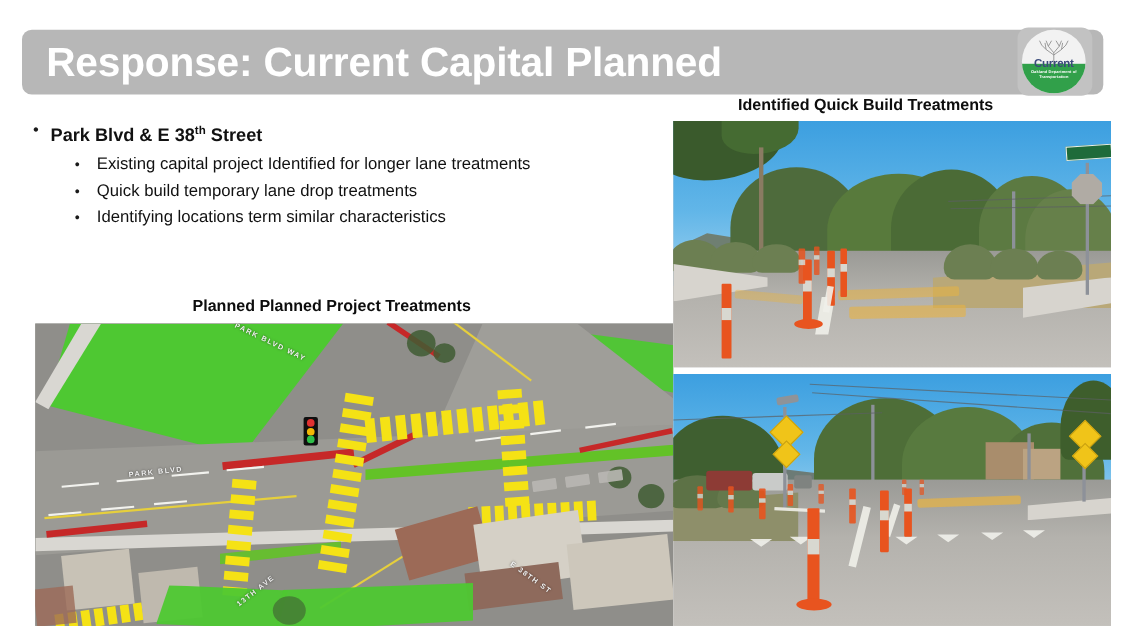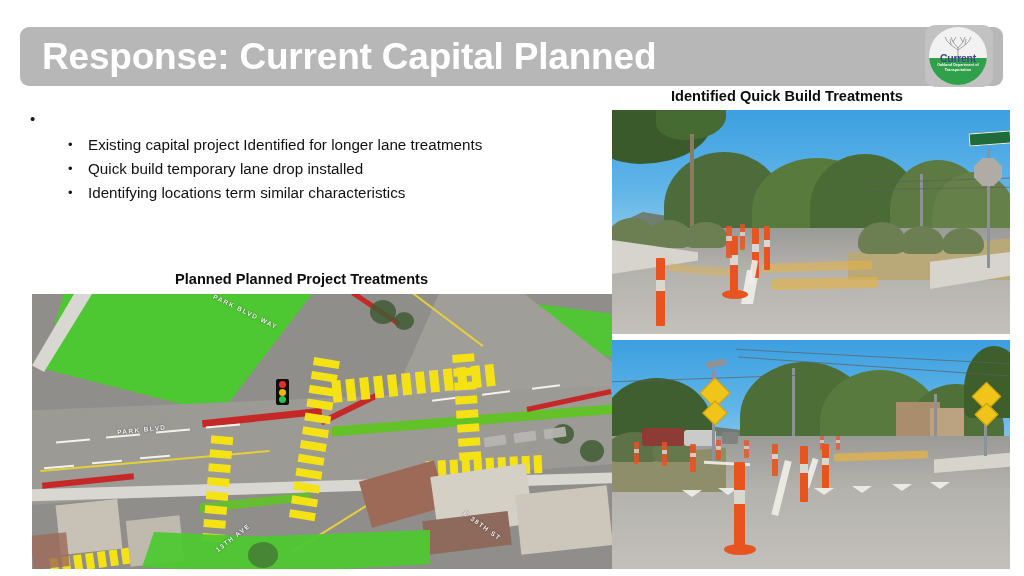--- a/index.html
+++ b/index.html
@@ -326,30 +326,31 @@
       <path d="M7 8 L5 4 M29 8 L31 4"></path>
     </g>
   </svg>
   <div class="logo-word">Current</div>
   <div class="logo-sub">Oakland Department of Transportation</div>
 </div>
 
 <div class="bullets">
   <div class="b1-row">
     <span class="b1-dot">•</span>
+    <span class="b1-text"><span>Park Blvd &amp; E 38</span><sup>th</sup><span> Street</span></span>
   </div>
 
   <div class="sub-list">
     <div class="b2-row">
       <span class="b2-dot">•</span>
       <span class="b2-wrap"><span class="b2-text" style="text-indent:0">Existing capital project Identified for longer lane treatments</span></span>
     </div>
     <div class="b2-row">
       <span class="b2-dot">•</span>
-      <span class="b2-wrap"><span class="b2-text" style="text-indent:0">Quick build temporary lane drop installed</span></span>
+      <span class="b2-wrap"><span class="b2-text" style="text-indent:0">Quick build temporary lane drop treatments</span></span>
     </div>
     <div class="b2-row">
       <span class="b2-dot">•</span>
       <span class="b2-wrap"><span class="b2-text" style="text-indent:0">Identifying locations term similar characteristics</span></span>
     </div>
   </div>
 </div>
 
 <div class="cap cap-right">Identified Quick Build Treatments</div>
 <div class="cap cap-left">Planned Planned Project Treatments</div>

